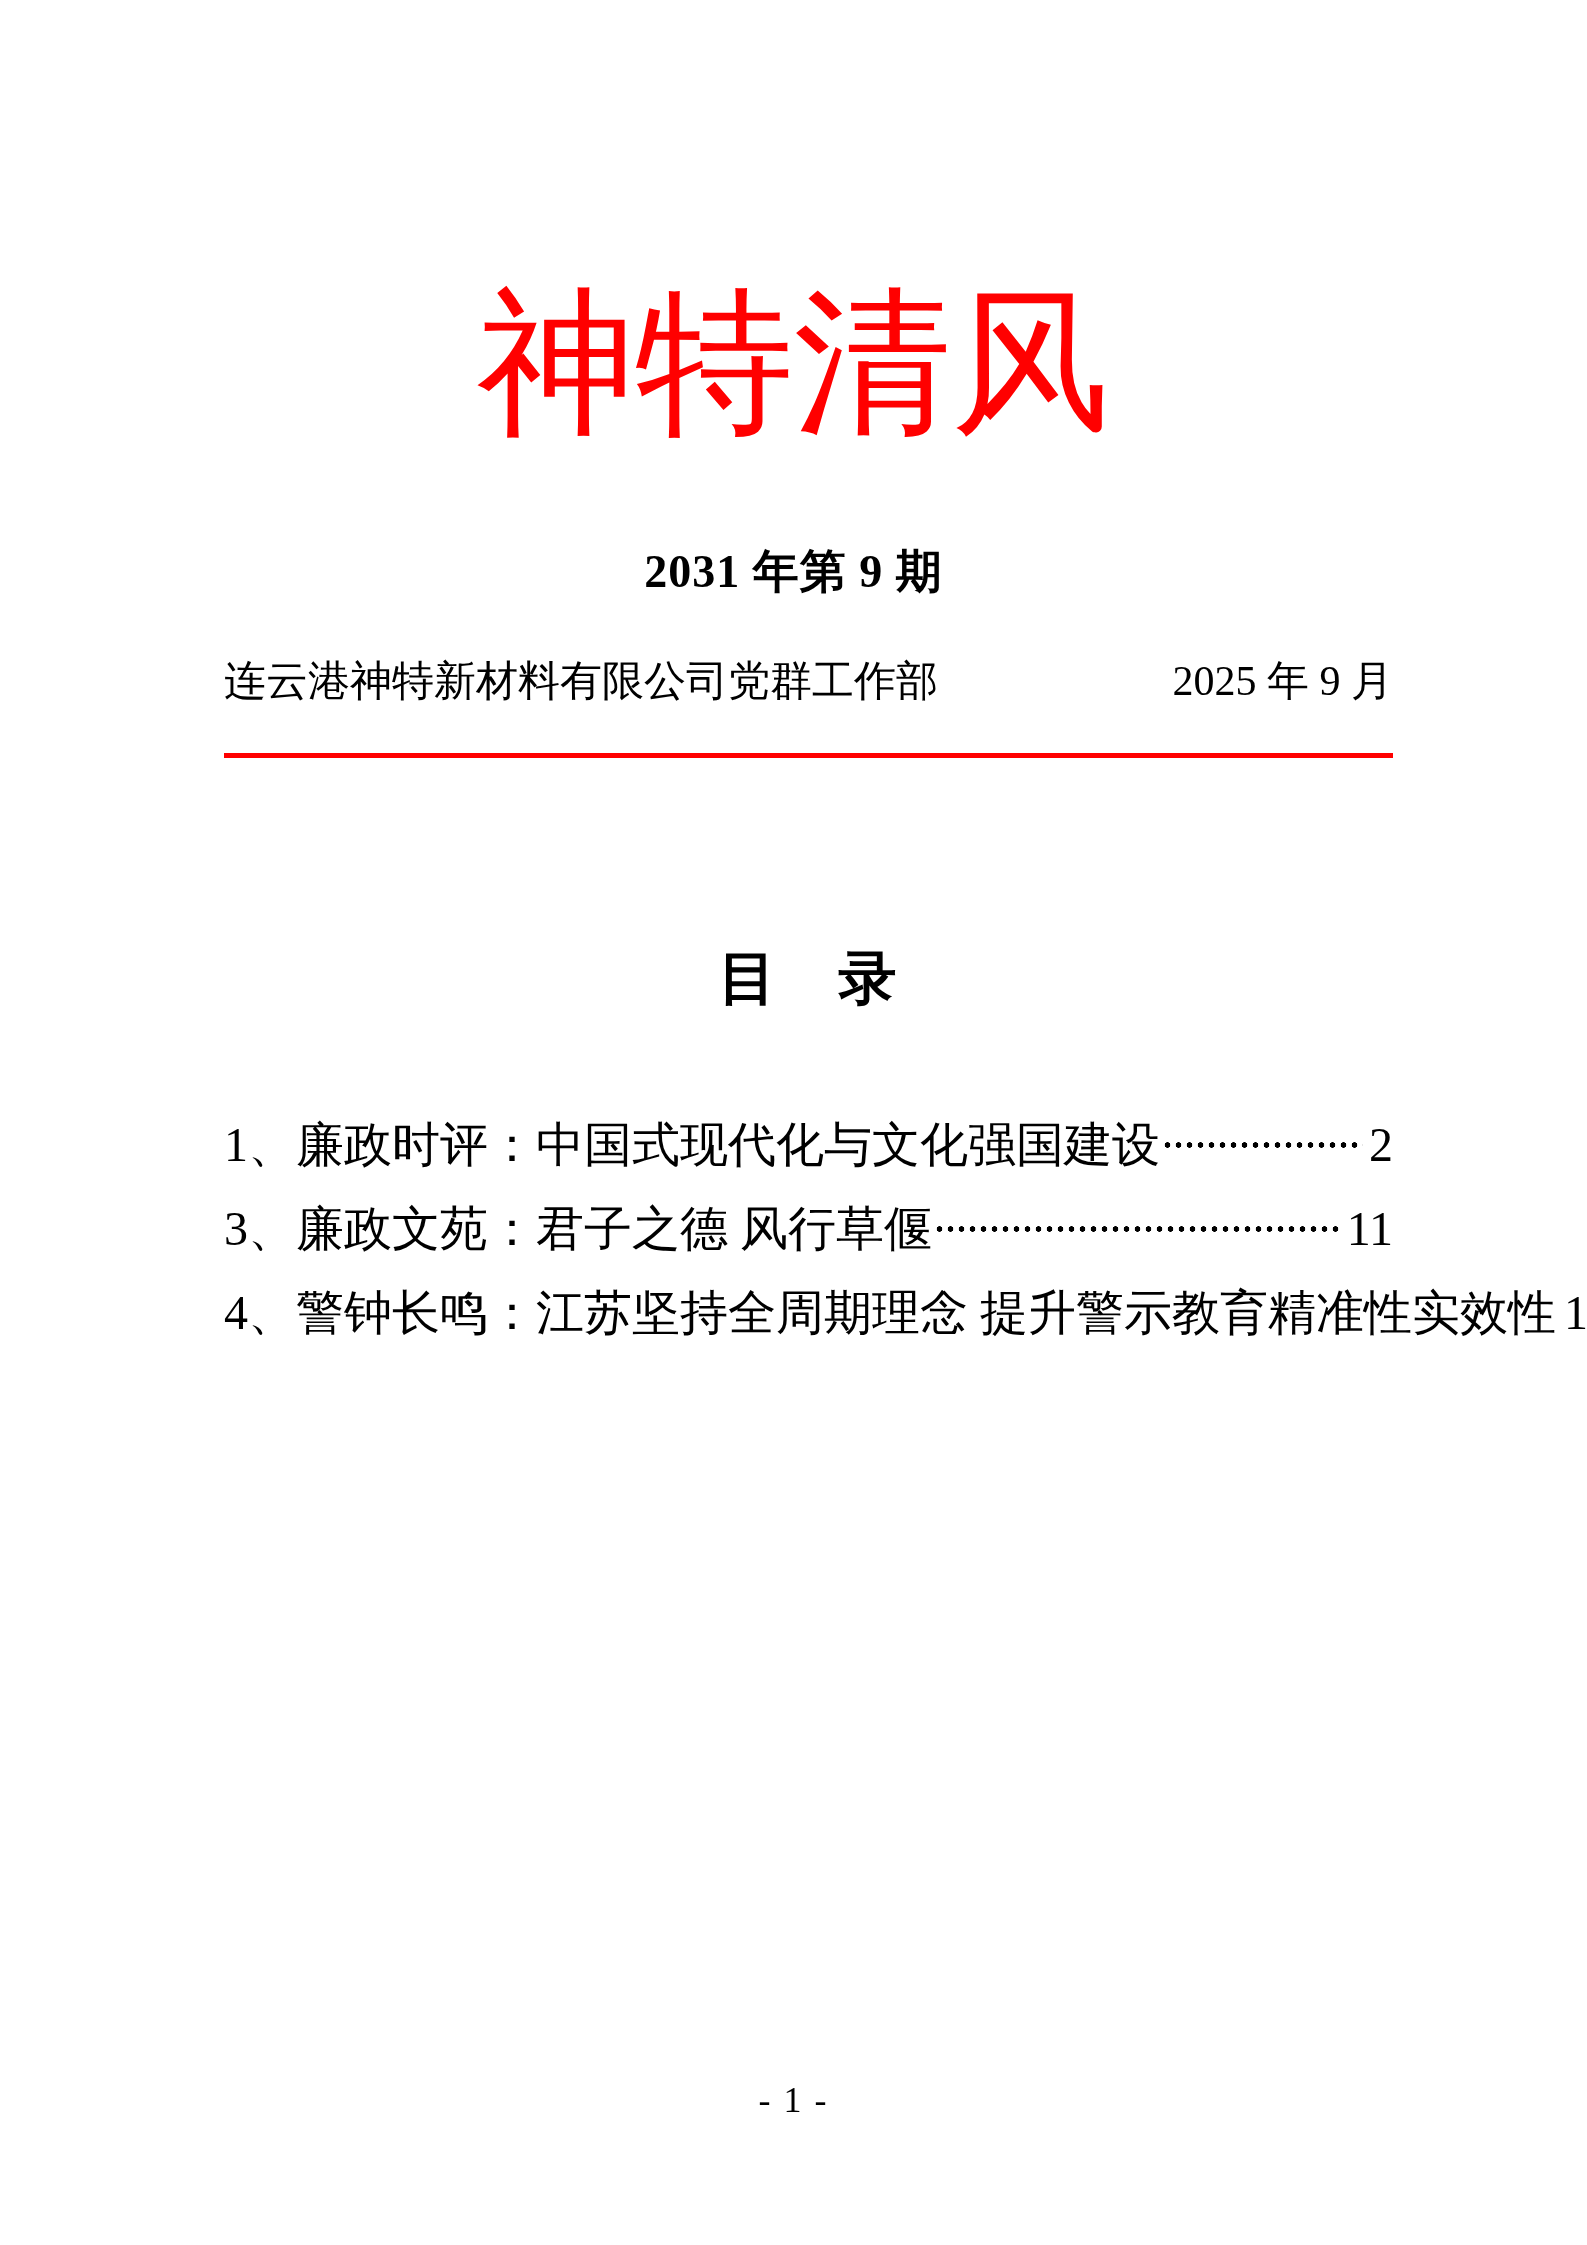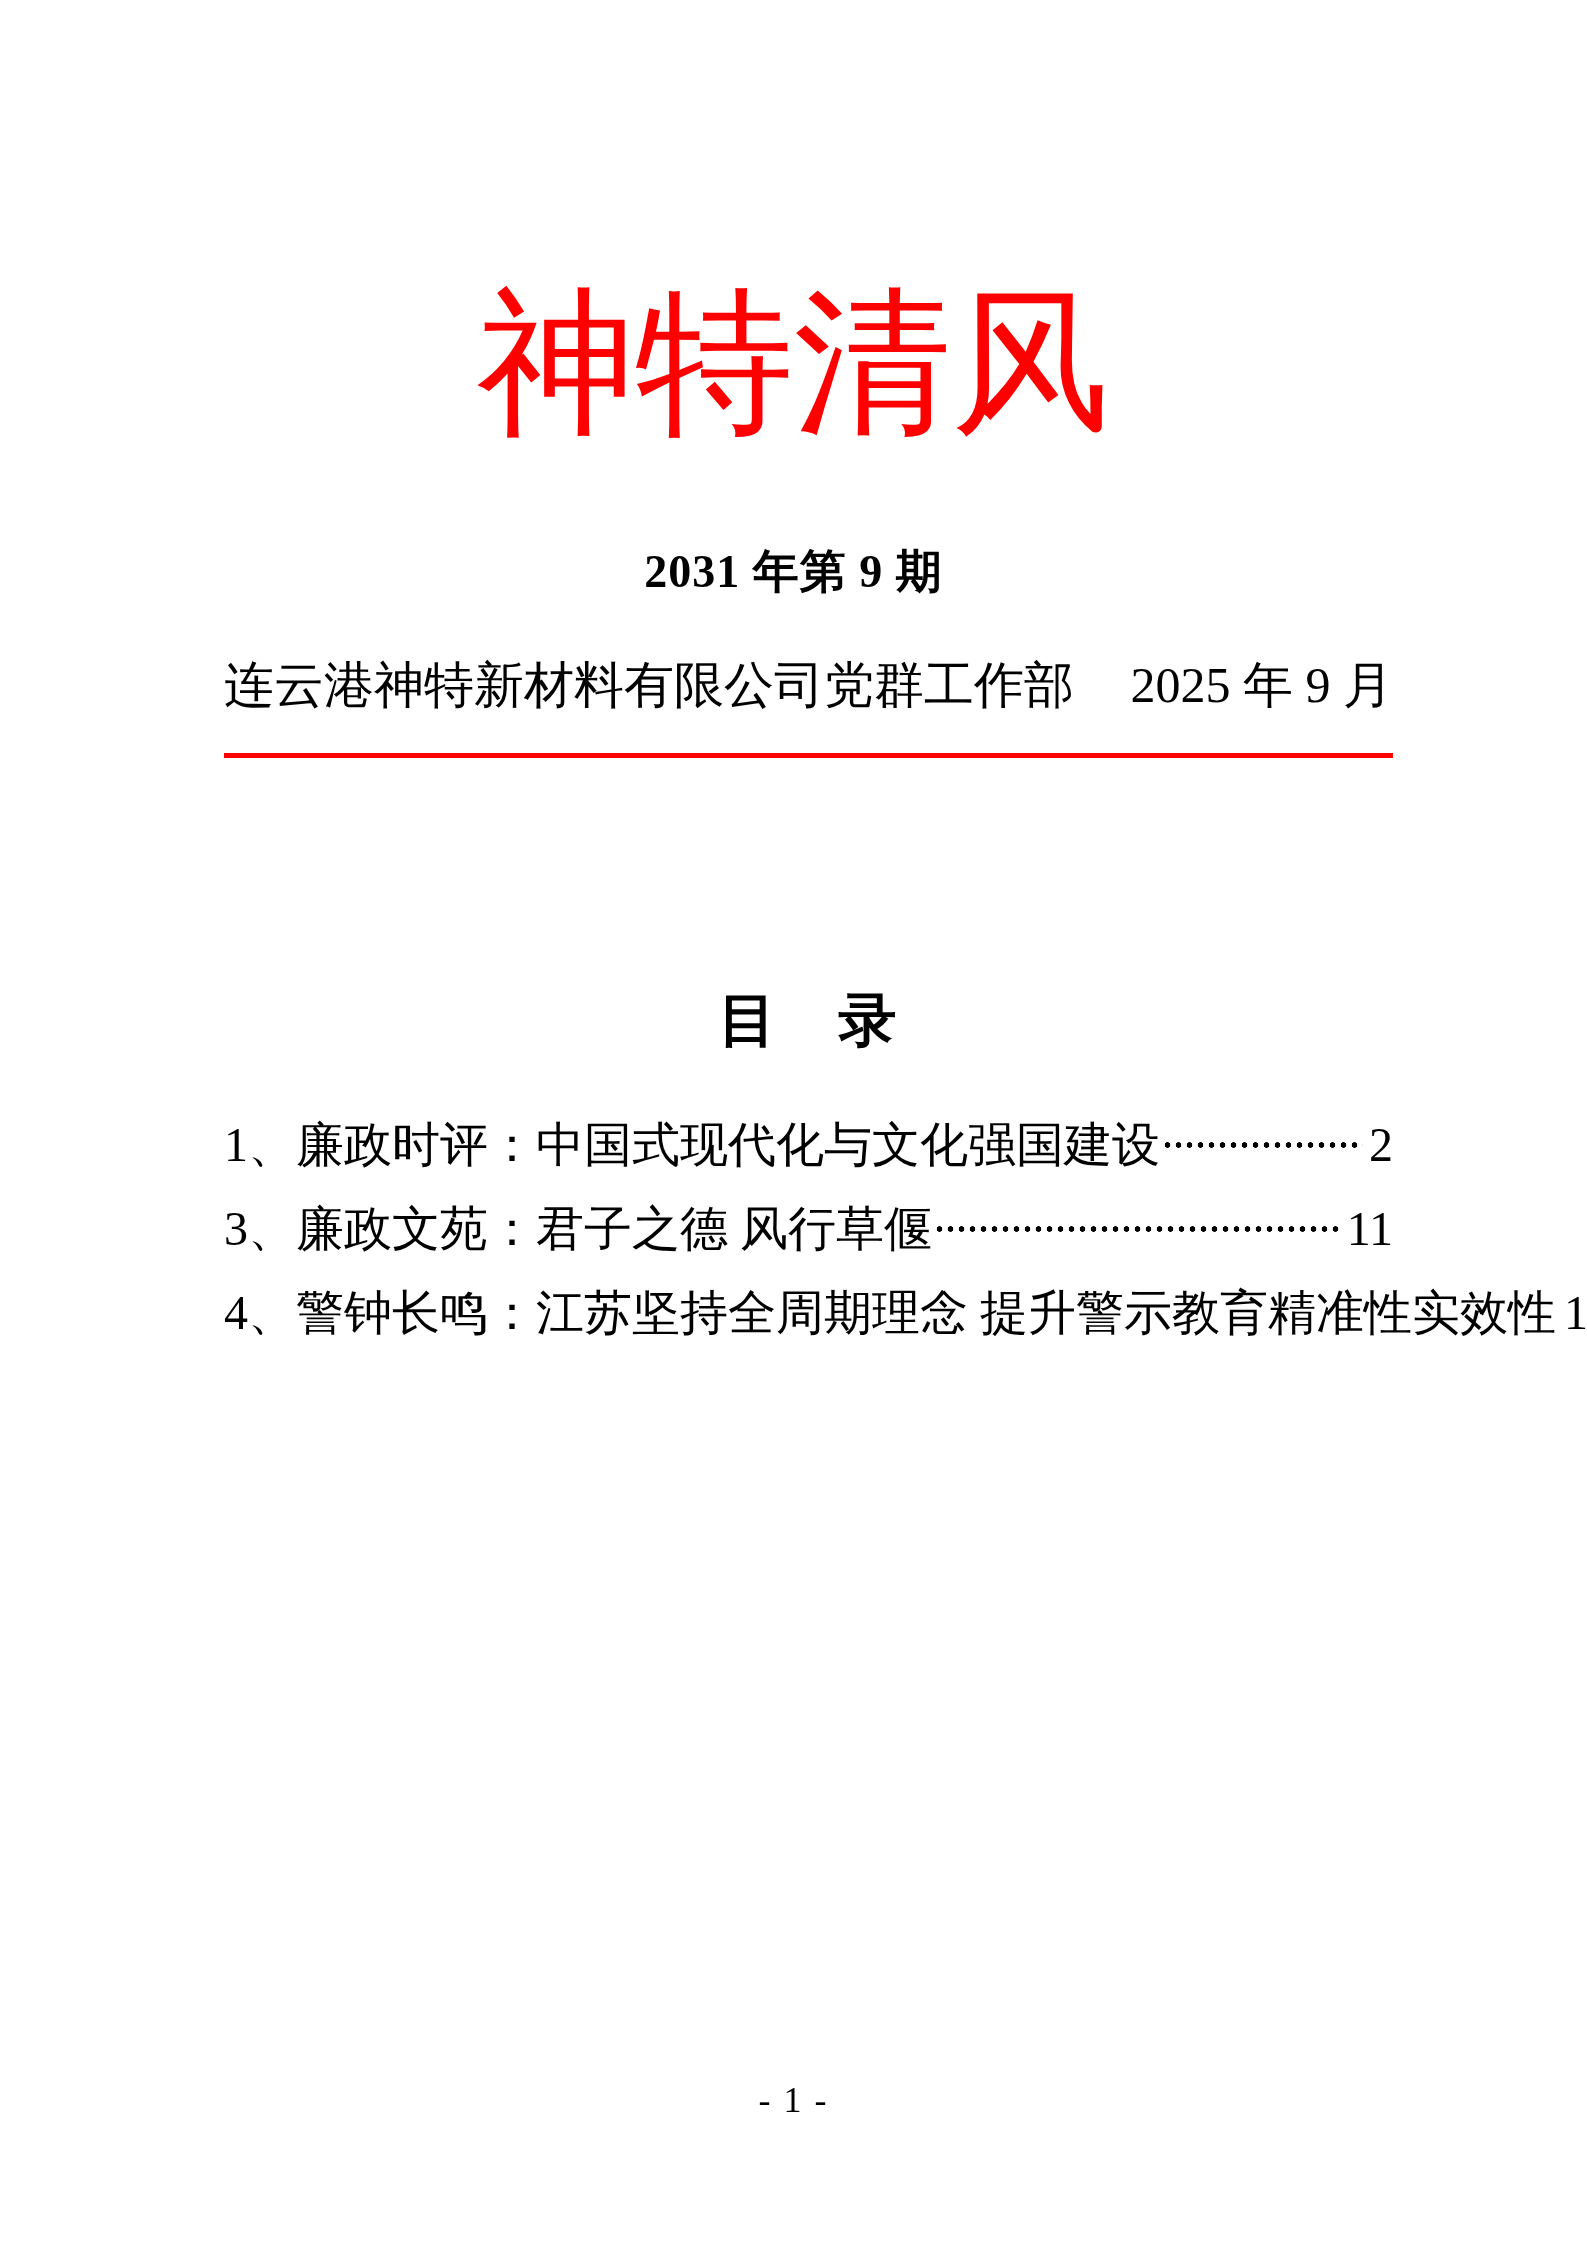--- a/index.html
+++ b/index.html
@@ -47,21 +47,21 @@
 
   
   .publisher-row {
     position: absolute;
     top: 658px;
     left: 224px;
     width: 1169px;
     display: flex;
     justify-content: space-between;
     align-items: baseline;
-    font-size: 50px;
+    font-size: 42px;
     line-height: 1.1;
     white-space: nowrap;
   }
 
   
   .red-divider {
     position: absolute;
     top: 753px;
     left: 224px;
     width: 1169px;
@@ -73,21 +73,20 @@
   .toc-heading {
     position: absolute;
     top: 950px;
     left: 224px;
     width: 1169px;
     text-align: center;
     font-size: 58px;
     line-height: 1;
     font-weight: bold;
     letter-spacing: 2px;
-    margin-top: 42px;
   }
 
   
   .toc-list {
     position: absolute;
     top: 1103px;
     left: 224px;
     width: 1169px;
   }
   .toc-row {

